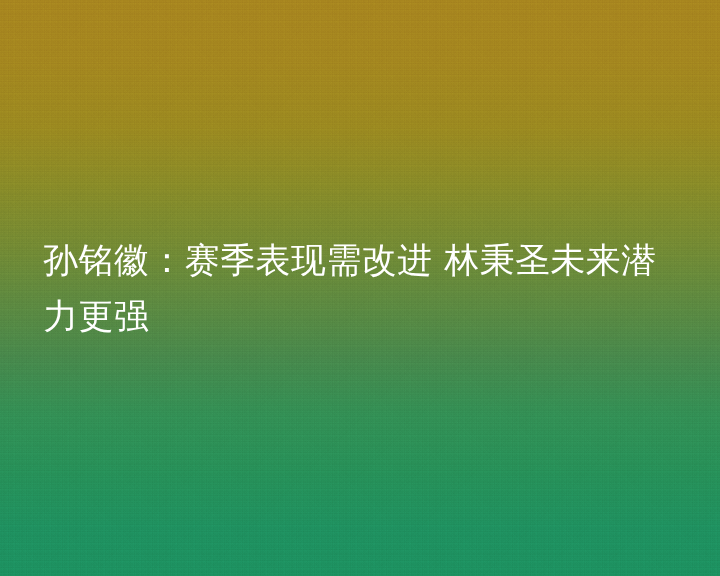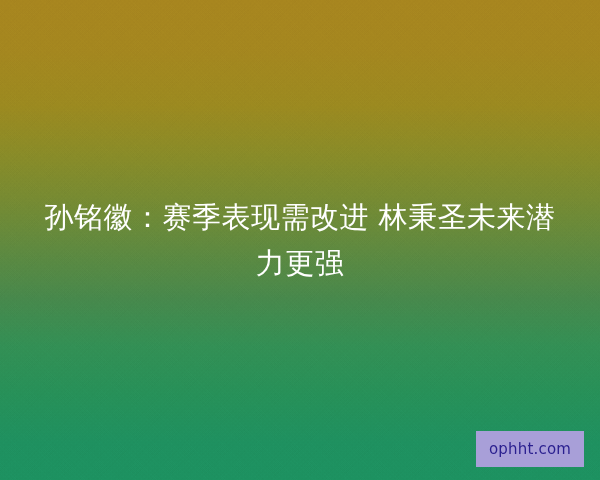--- a/index.html
+++ b/index.html
@@ -63,21 +63,21 @@
     display: flex;
     align-items: center;
     justify-content: center;
     padding: 0 36px;
     box-sizing: border-box;
   }
 
   .headline {
     margin: 0;
     width: 100%;
-    text-align: center;
+    text-align: left;
     color: #ffffff;
     font-family: "DejaVu Sans", "Liberation Sans", sans-serif;
     font-size: 29px;
     font-weight: 400;
     line-height: 46px;
     letter-spacing: 0.5px;
     word-break: break-word;
   }
 
   
@@ -109,17 +109,14 @@
 
 <div class="card">
 
   <div class="bg-gradient"></div>
   <div class="bg-noise"></div>
 
   <div class="headline-wrap">
     <h1 class="headline">孙铭徽：赛季表现需改进 林秉圣未来潜力更强</h1>
   </div>
 
-  <div class="watermark">
-    <span class="watermark-text">ophht.com</span>
-  </div>
 
 </div>
 
 </body></html>

